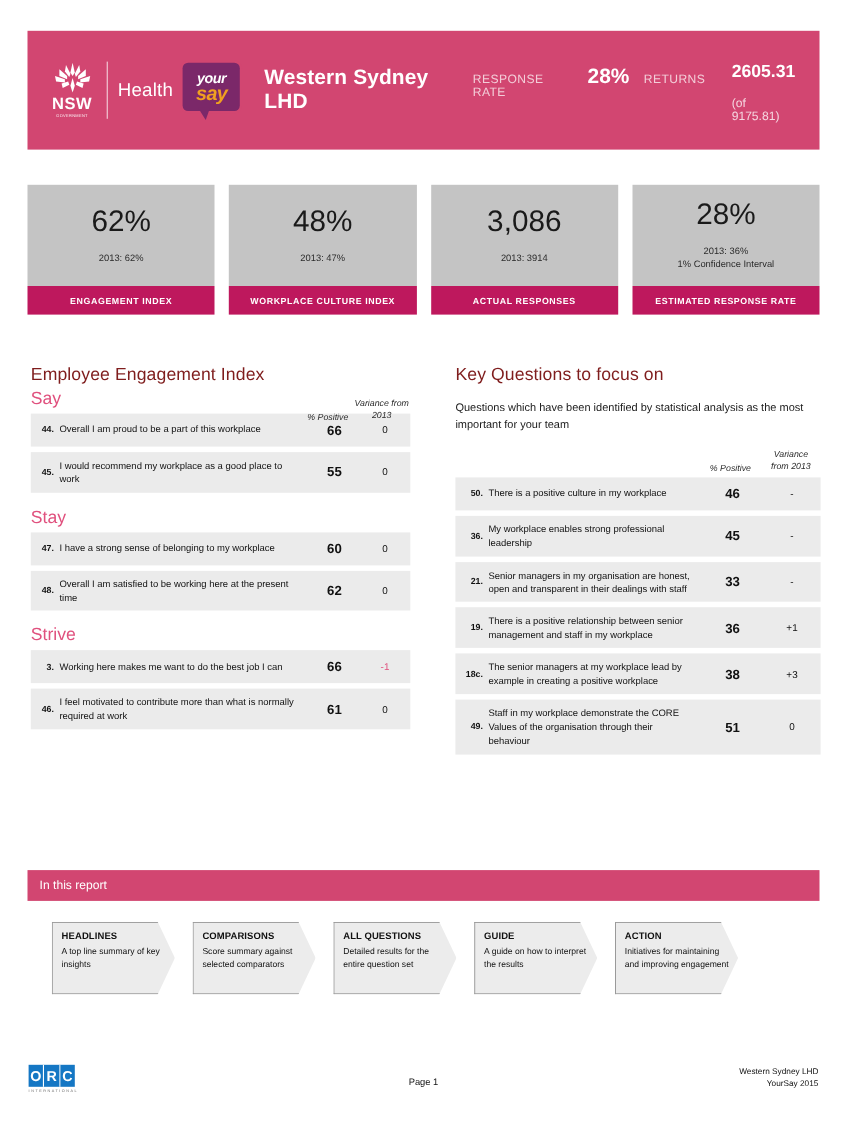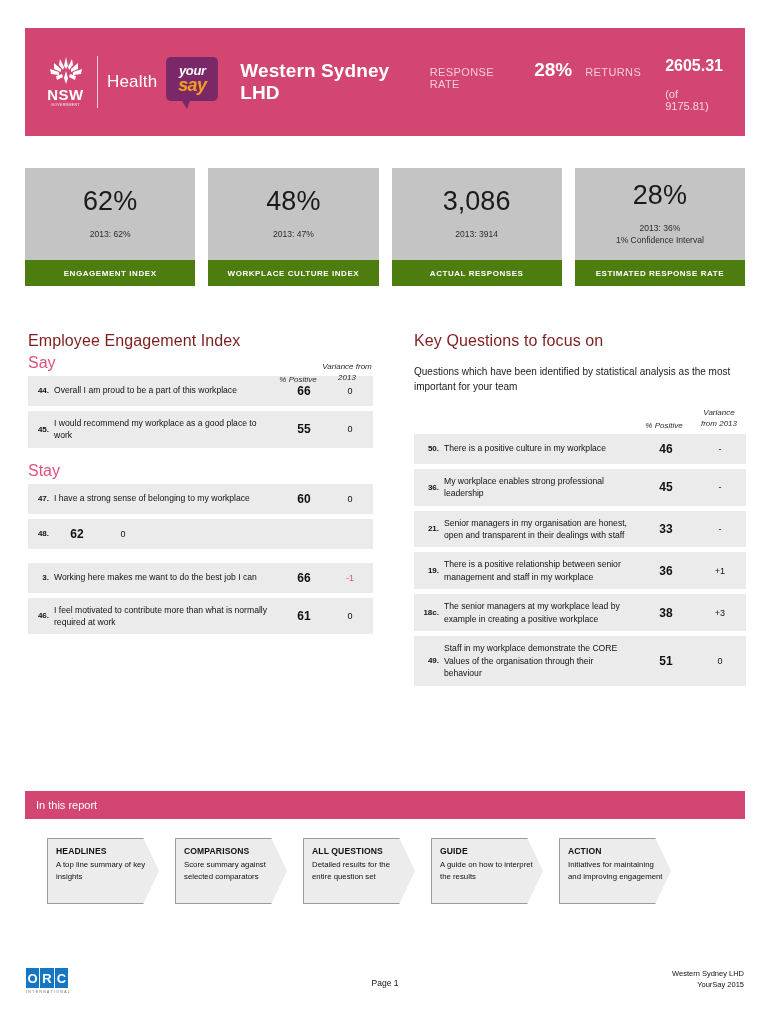--- a/index.html
+++ b/index.html
@@ -45,21 +45,21 @@
   .returns-value { color: #fff; font-size: 16px; font-weight: bold; line-height: 1; }
   .returns-sub { color: #f5d6e0; font-size: 11px; margin-top: 14px; }
 
   
   .kpi-row { position: absolute; left: 25px; top: 168px; width: 720px; display: flex; gap: 13px; }
   .kpi { width: 176px; }
   .kpi-body { background: #c4c4c4; height: 92px; display: flex; flex-direction: column; align-items: center; justify-content: center; }
   .kpi-value { font-size: 27px; color: #1a1a1a; font-weight: normal; line-height: 1; }
   .kpi-prev { font-size: 8.5px; color: #2b2b2b; margin-top: 14px; line-height: 1.35; text-align: center; }
   .kpi-prev2 { font-size: 8.5px; color: #2b2b2b; line-height: 1.35; text-align: center; }
-  .kpi-label { background: #4d7c0f; color: #fff; font-size: 8px; font-weight: bold; letter-spacing: .55px; height: 26px; display: flex; align-items: center; justify-content: center; text-align: center; }
+  .kpi-label { background: #be185d; color: #fff; font-size: 8px; font-weight: bold; letter-spacing: .55px; height: 26px; display: flex; align-items: center; justify-content: center; text-align: center; }
 
   
   .col-left { position: absolute; left: 28px; top: 332px; width: 345px; }
   .col-right { position: absolute; left: 414px; top: 332px; width: 332px; }
 
   .sec-title { color: #7f1d1d; font-size: 16px; font-weight: normal; letter-spacing: .1px; }
   .sub-title { color: #e0517e; font-size: 16px; margin-top: 4px; }
   .intro-text { font-size: 10px; color: #1a1a1a; line-height: 1.5; margin-top: 14px; }
 
   .col-head { display: flex; align-items: flex-end; justify-content: flex-end; }
@@ -218,27 +218,29 @@
           <div class="sub-title" style="position:relative;">Stay</div>
           <div class="q-table">
             <div class="q-row">
               <div class="q-num">47.</div>
               <div class="q-text">I have a strong sense of belonging to my workplace</div>
               <div class="q-pos">60</div>
               <div class="q-var">0</div>
             </div>
             <div class="q-row">
               <div class="q-num">48.</div>
+              <div class="q-text">Overall I am satisfied to be working here at the present time</div>
               <div class="q-pos">62</div>
               <div class="q-var">0</div>
             </div>
           </div>
         </div>
         <div>
           <div class="col-head" style="margin-top:10px;"></div>
+          <div class="sub-title" style="position:relative;">Strive</div>
           <div class="q-table">
             <div class="q-row">
               <div class="q-num">3.</div>
               <div class="q-text">Working here makes me want to do the best job I can</div>
               <div class="q-pos">66</div>
               <div class="q-var neg">-1</div>
             </div>
             <div class="q-row">
               <div class="q-num">46.</div>
               <div class="q-text">I feel motivated to contribute more than what is normally required at work</div>

